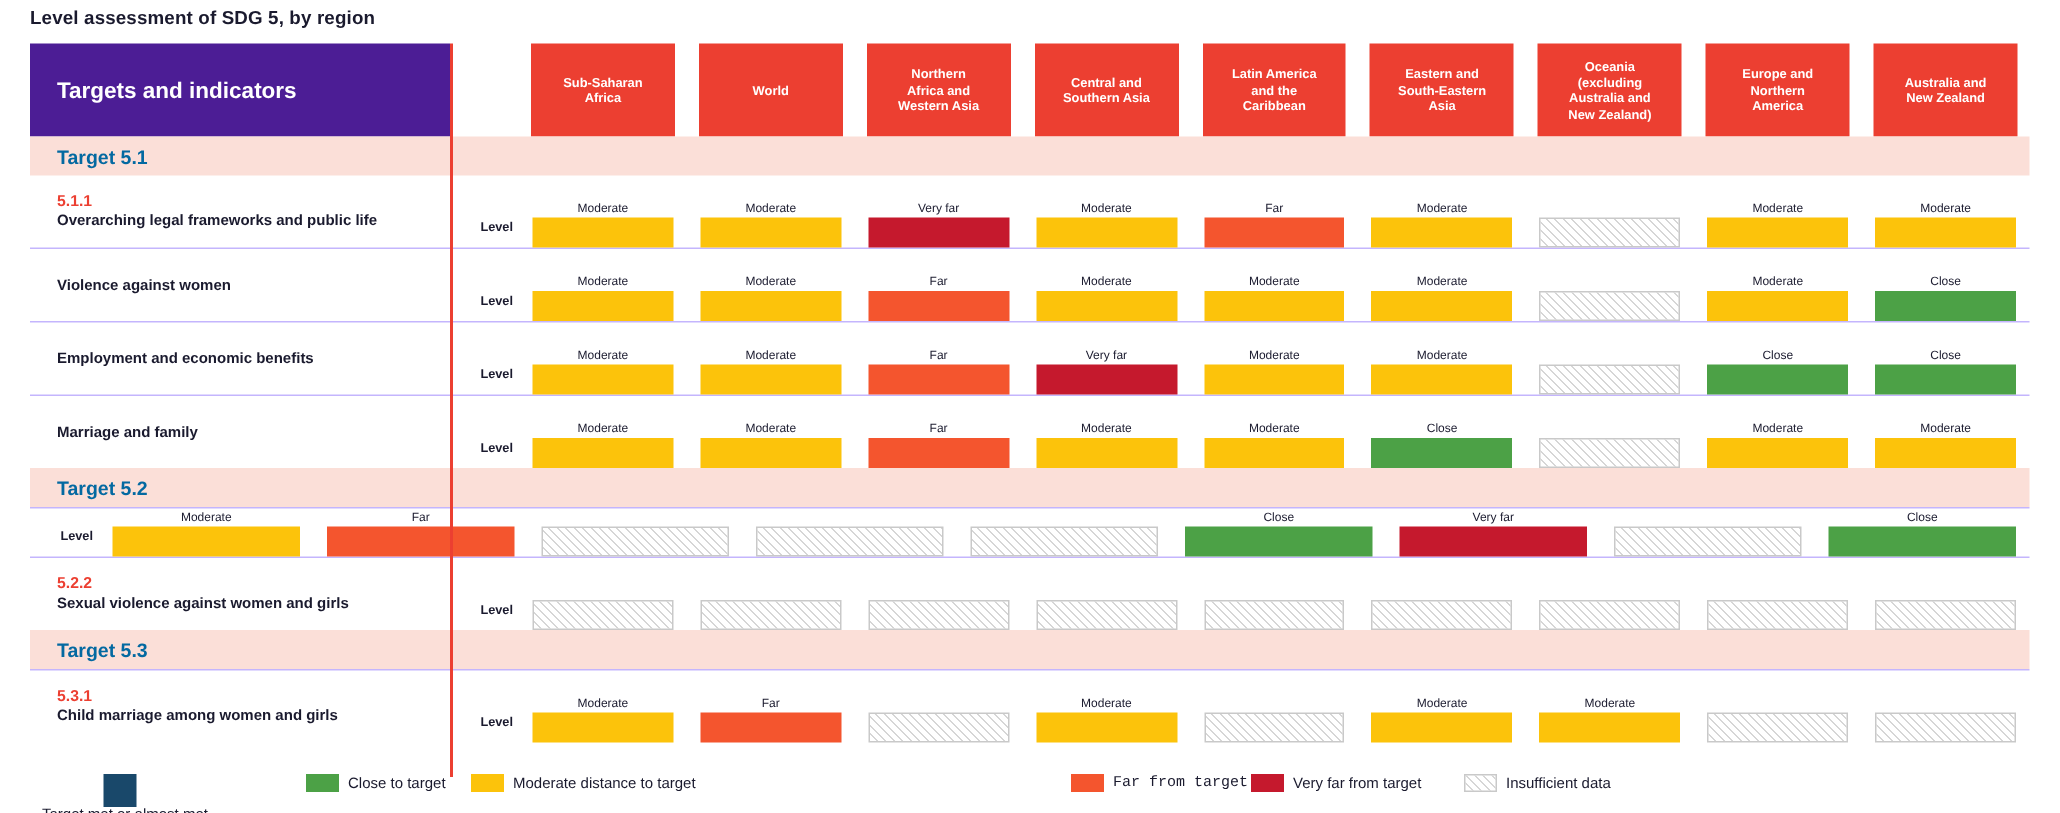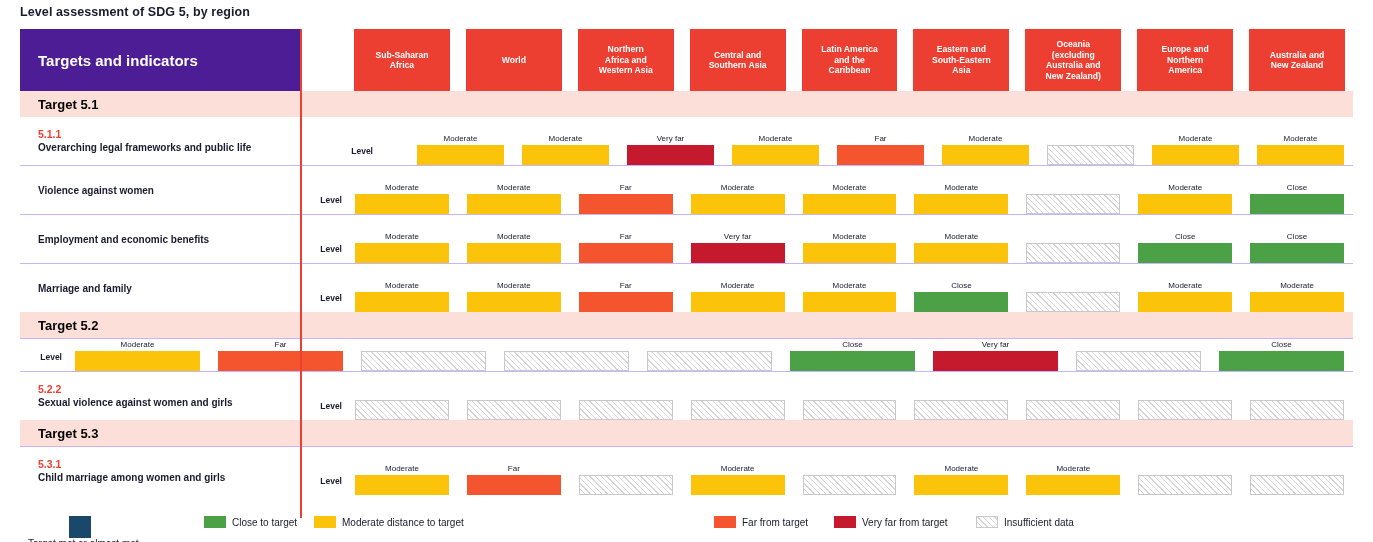--- a/index.html
+++ b/index.html
@@ -120,30 +120,30 @@
   }
 
   
   .band-row { }
   .band-label {
     width: 280px; flex: 0 0 280px;
     background: #fbdfd8;
     height: 26px;
     display: flex; align-items: center;
     padding-left: 18px;
-    color: #000000;
+    color: #0369a1;
     font-size: 13px;
     font-weight: bold;
   }
   .band-gap { width: 46px; flex: 0 0 46px; background: #fbdfd8; }
   .band-fill { flex: 1 1 auto; background: #fbdfd8; }
 
   
   .ind-row { border-top: 1px solid #c4b5fd; }
-  .ind-row.first { border-top: none; gap: 31px; }
+  .ind-row.first { border-top: none; }
   .ind-label {
     padding: 8px 10px 8px 18px;
     display: flex; flex-direction: column; justify-content: center;
     min-height: 48px;
   }
   .ind-code {
     color: #ec3f31;
     font-size: 10.5px;
     font-weight: bold;
     line-height: 13px;
@@ -581,21 +581,21 @@
         <span>Target met or almost met</span>
       </div>
       <div class="legend-item" style="left: 190px; top: 0px; text-align: right;">
         <span class="legend-swatch" style="background: rgb(76, 161, 70);"></span>
         <span>Close to target</span>
       </div>
       <div class="legend-item" style="left: 300px; top: 0px;">
         <span class="legend-swatch" style="background: rgb(252, 195, 11);"></span>
         <span>Moderate distance to target</span>
       </div>
-      <div class="legend-item" style="left: 700px; top: 0px;">
+      <div class="legend-item" style="left: 700px; top: 0px; font-family: Liberation Mono, monospace;">
         <span class="legend-swatch" style="background: rgb(244, 85, 46);"></span>
         <span>Far from target</span>
       </div>
       <div class="legend-item" style="left: 820px; top: 0px;">
         <span class="legend-swatch" style="background: rgb(197, 25, 45);"></span>
         <span>Very far from target</span>
       </div>
       <div class="legend-item" style="left: 962px; top: 0px;">
         <span class="legend-swatch nodata"></span>
         <span>Insufficient data</span>

